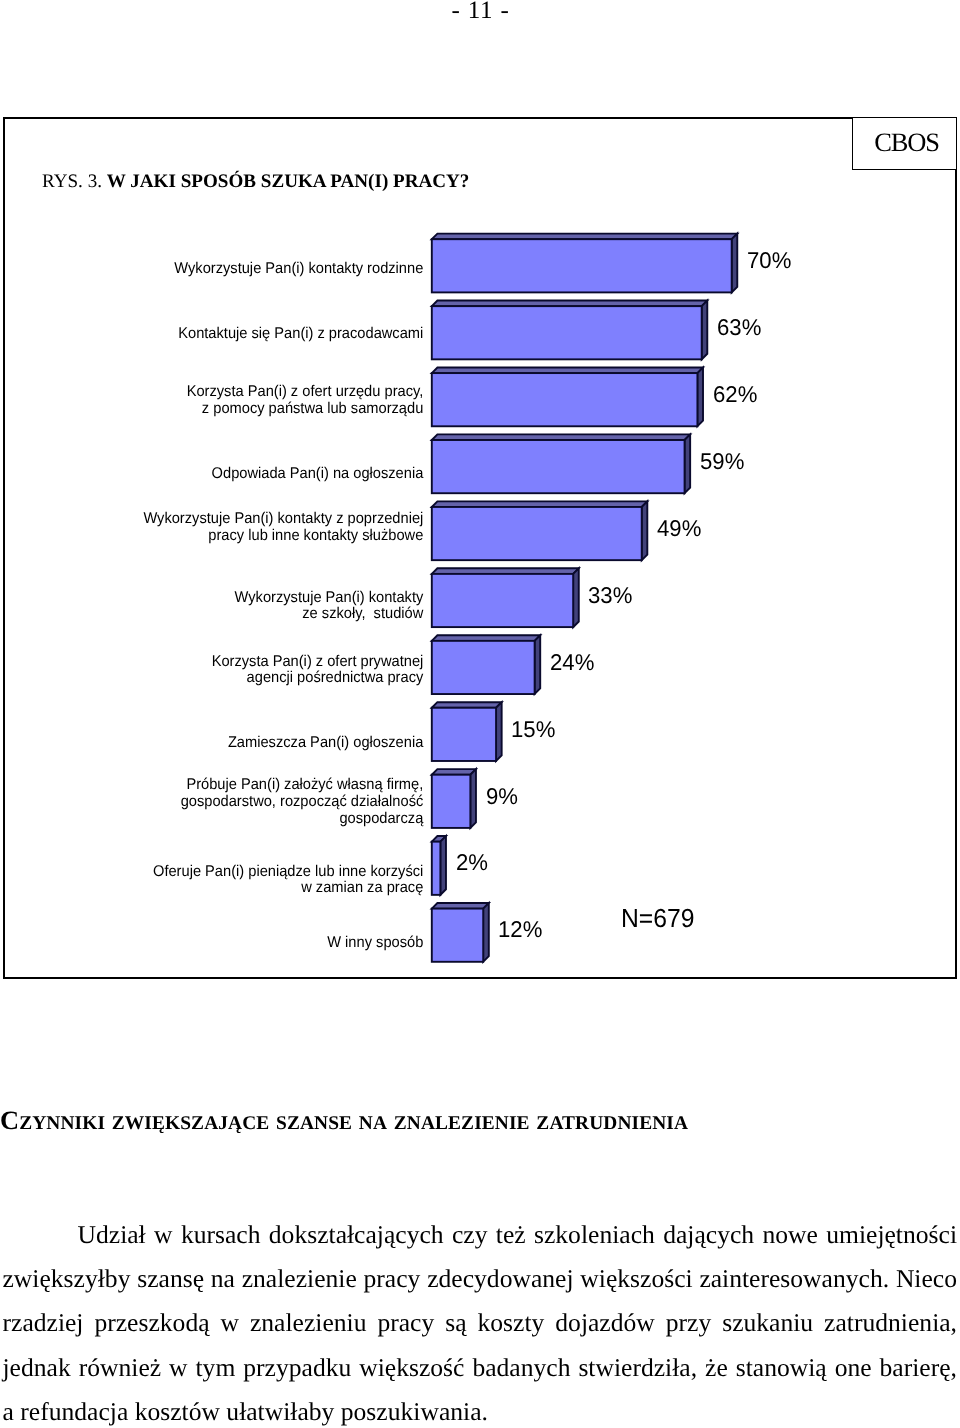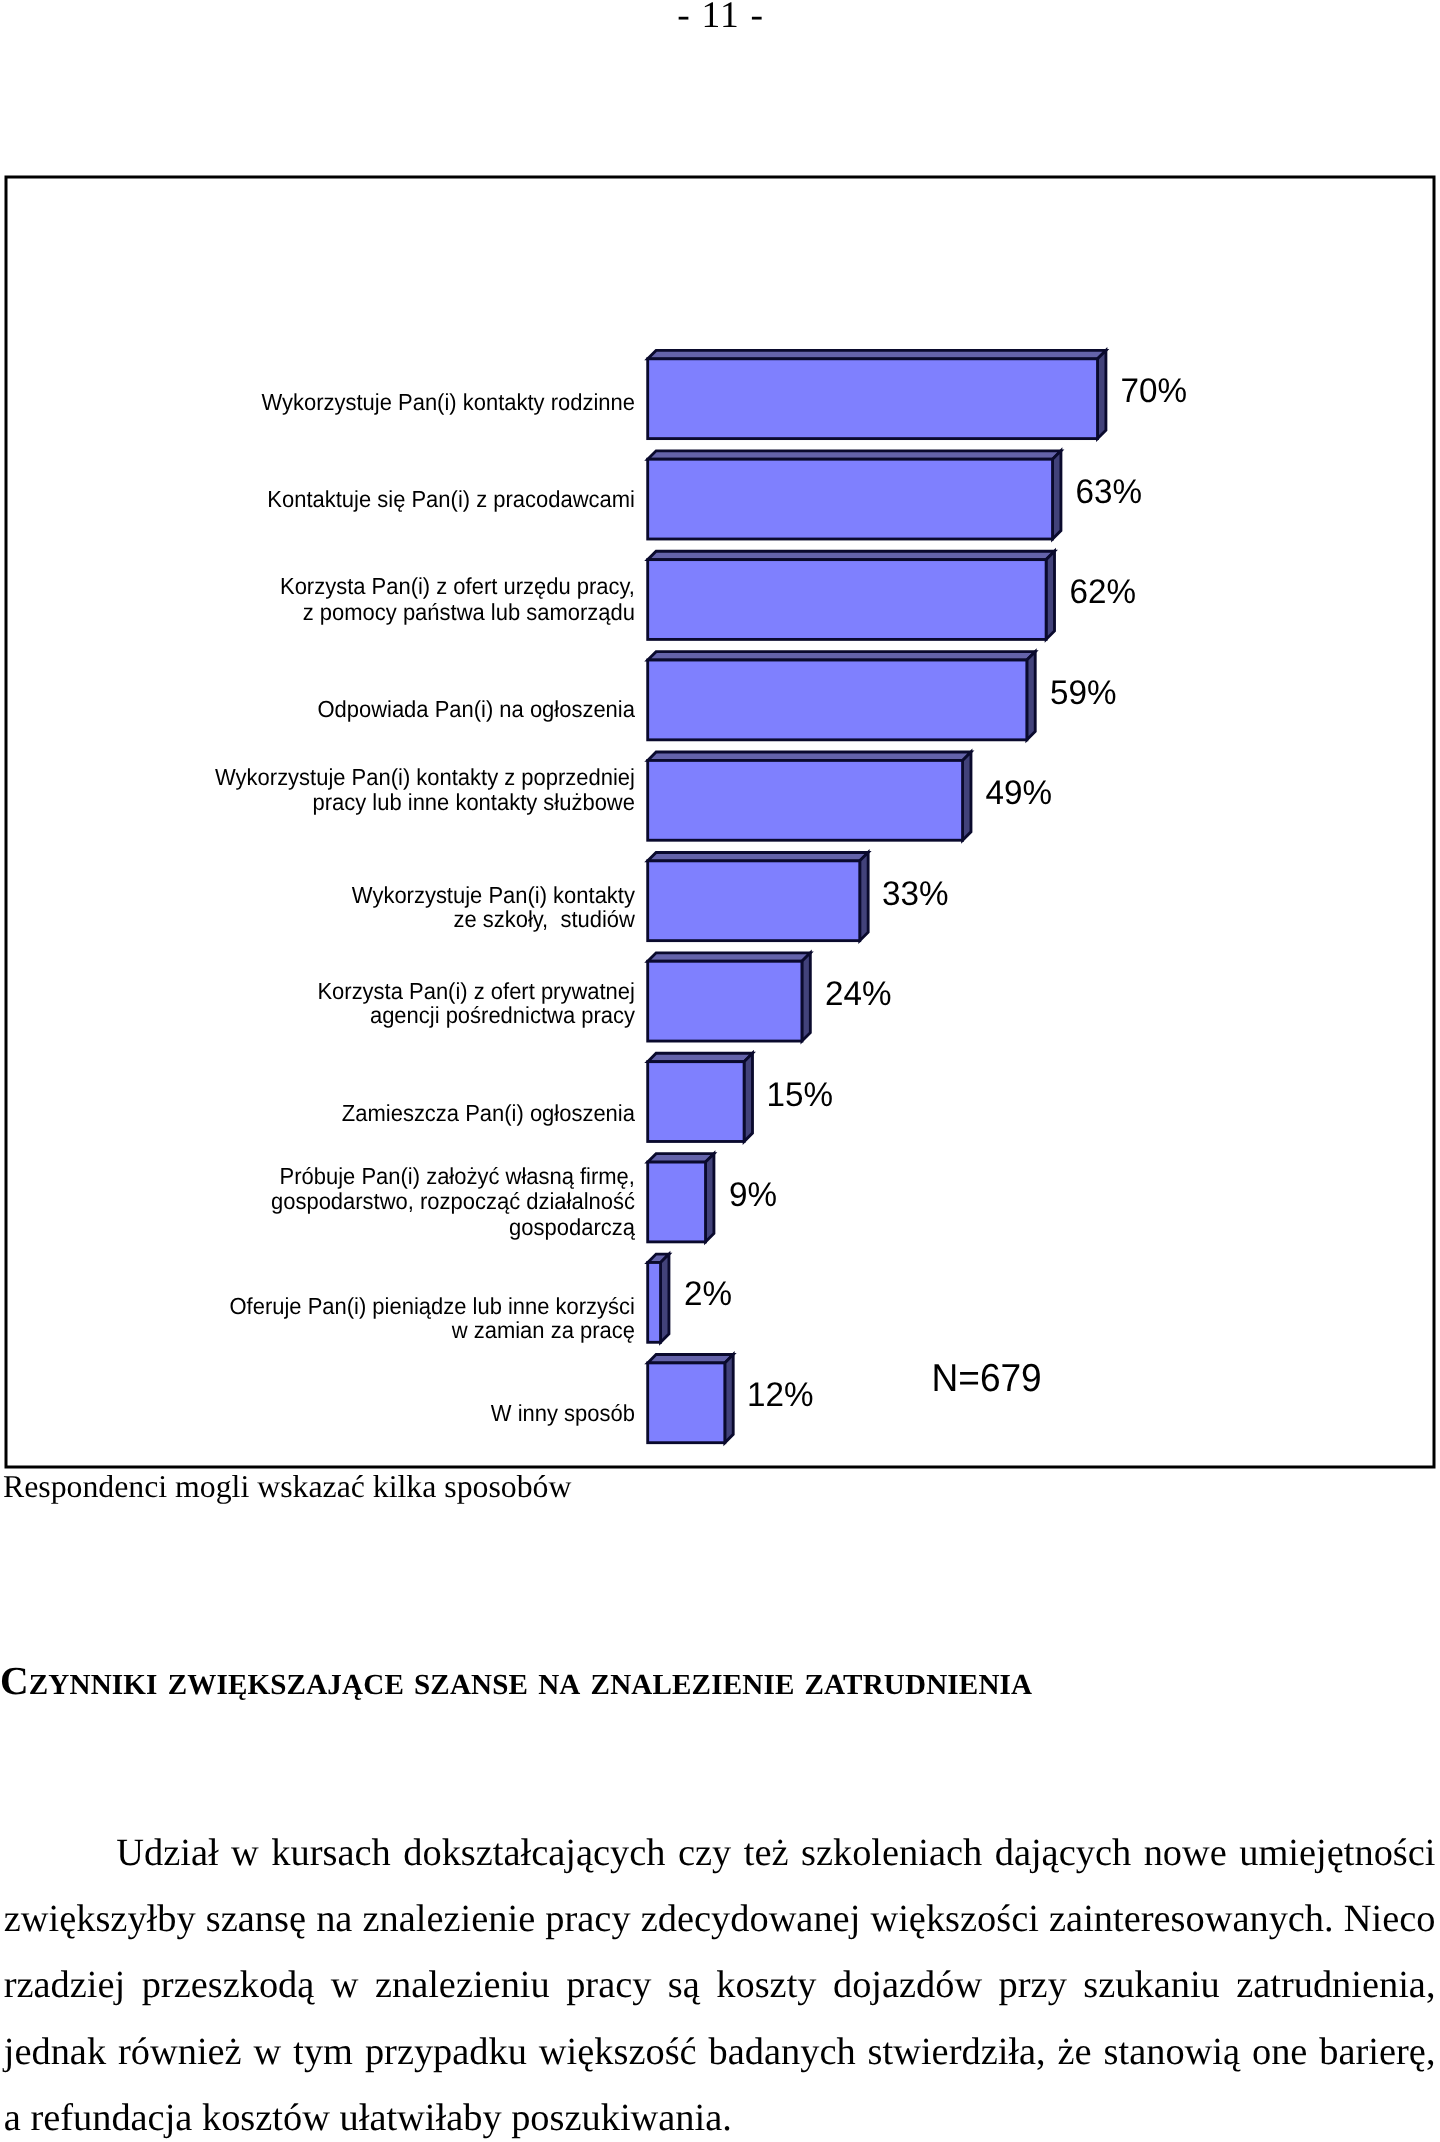--- a/index.html
+++ b/index.html
@@ -44,21 +44,26 @@
         font-family:"Liberation Serif",serif;font-size:25.6px;line-height:44.35px;
         text-align:justify;text-indent:75px;}
 </style>
 </head>
 <body>
 
 <div class="page">
   <div class="pageno">- 11 -</div>
 
   <div class="frame"></div>
+  <div class="cbos">CBOS</div>
 
+  <div class="rys">
+    <span>RYS. 3.</span>
+    <b>W JAKI SPOSÓB SZUKA PAN(I) PRACY?</b>
+  </div>
 
   <div class="chart" id="chart">
       <svg width="960" height="1428" viewBox="0 0 960 1428" style="position: absolute; left: 0px; top: 0px;">
         <g>
           <path d="M431.8,239.2 L437.40000000000003,233.6 L737.2800000000001,233.6 L731.6800000000001,239.2 Z" fill="#6463aa" stroke="#0a0a2d" stroke-width="1.9" stroke-linejoin="miter"></path>
           <path d="M731.6800000000001,239.2 L737.2800000000001,233.6 L737.2800000000001,286.79999999999995 L731.6800000000001,292.4 Z" fill="#42427a" stroke="#0a0a2d" stroke-width="1.9" stroke-linejoin="miter"></path>
           <rect x="431.8" y="239.2" width="299.88000000000005" height="53.2" fill="#7f80fe" stroke="#0a0a2d" stroke-width="1.9"></rect>
         </g>
         <g>
           <path d="M431.8,306.14 L437.40000000000003,300.53999999999996 L707.292,300.53999999999996 L701.692,306.14 Z" fill="#6463aa" stroke="#0a0a2d" stroke-width="1.9" stroke-linejoin="miter"></path>
@@ -129,16 +134,15 @@
       <div class="pct" style="left: 511.26px; top: 717.58px;">15%</div>
       <div class="cat" style="left: 0px; width: 423.3px; line-height: 16.75px; top: 777.1px;"><span>Próbuje Pan(i) założyć własną firmę,</span><br><span>gospodarstwo, rozpocząć działalność</span><br><span>gospodarczą</span></div>
       <div class="pct" style="left: 485.556px; top: 784.52px;">9%</div>
       <div class="cat" style="left: 0px; width: 423.3px; line-height: 16.75px; top: 863.6px;"><span>Oferuje Pan(i) pieniądze lub inne korzyści</span><br><span>w zamian za pracę</span></div>
       <div class="pct" style="left: 455.568px; top: 851.46px;">2%</div>
       <div class="cat" style="left: 0px; width: 423.3px; line-height: 16.75px; top: 934.9px;"><span>W inny sposób</span></div>
       <div class="pct" style="left: 498.408px; top: 918.4px;">12%</div>
       <div class="nlab" style="left: 620.5px; top: 904.5px;">N=679</div>
     </div>
 
-  <div class="note">Respondenci mogli wskazać kilka sposobów</div>
   <div class="h2">C<span class="sc">Z</span><span class="sc">Y</span><span class="sc">N</span><span class="sc">N</span><span class="sc">I</span><span class="sc">K</span><span class="sc">I</span> <span class="sc">Z</span><span class="sc">W</span><span class="sc">I</span><span class="sc">Ę</span><span class="sc">K</span><span class="sc">S</span><span class="sc">Z</span><span class="sc">A</span><span class="sc">J</span><span class="sc">Ą</span><span class="sc">C</span><span class="sc">E</span> <span class="sc">S</span><span class="sc">Z</span><span class="sc">A</span><span class="sc">N</span><span class="sc">S</span><span class="sc">E</span> <span class="sc">N</span><span class="sc">A</span> <span class="sc">Z</span><span class="sc">N</span><span class="sc">A</span><span class="sc">L</span><span class="sc">E</span><span class="sc">Z</span><span class="sc">I</span><span class="sc">E</span><span class="sc">N</span><span class="sc">I</span><span class="sc">E</span> <span class="sc">Z</span><span class="sc">A</span><span class="sc">T</span><span class="sc">R</span><span class="sc">U</span><span class="sc">D</span><span class="sc">N</span><span class="sc">I</span><span class="sc">E</span><span class="sc">N</span><span class="sc">I</span><span class="sc">A</span></div>
   <div class="para">Udział w kursach dokształcających czy też szkoleniach dających nowe umiejętności zwiększyłby szansę na znalezienie pracy zdecydowanej większości zainteresowanych. Nieco rzadziej przeszkodą w znalezieniu pracy są koszty dojazdów przy szukaniu zatrudnienia, jednak również w tym przypadku większość badanych stwierdziła, że stanowią one barierę, a refundacja kosztów ułatwiłaby poszukiwania.</div>
 </div>
 
 </body></html>

